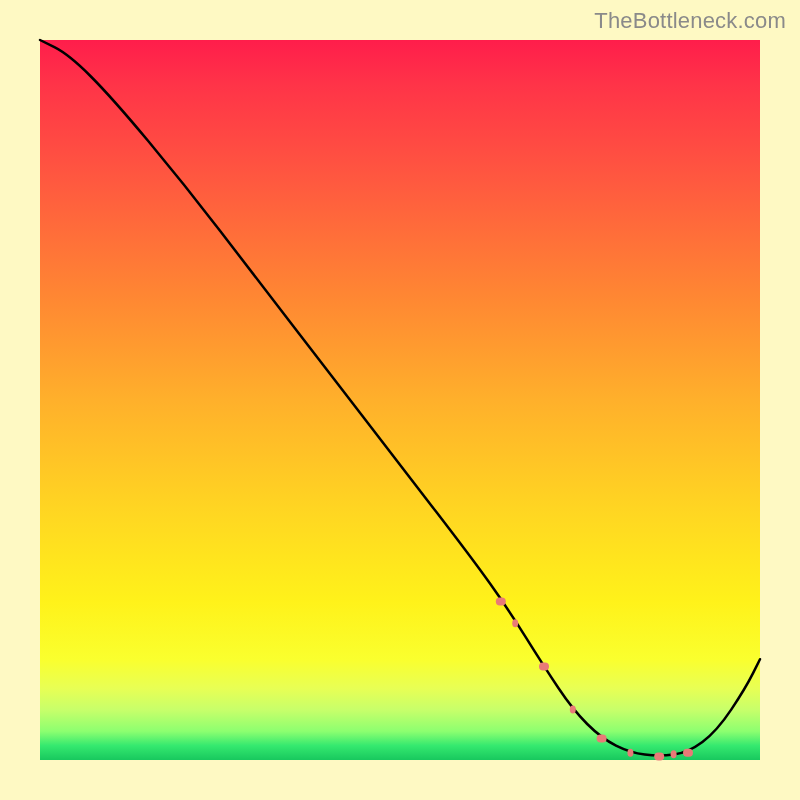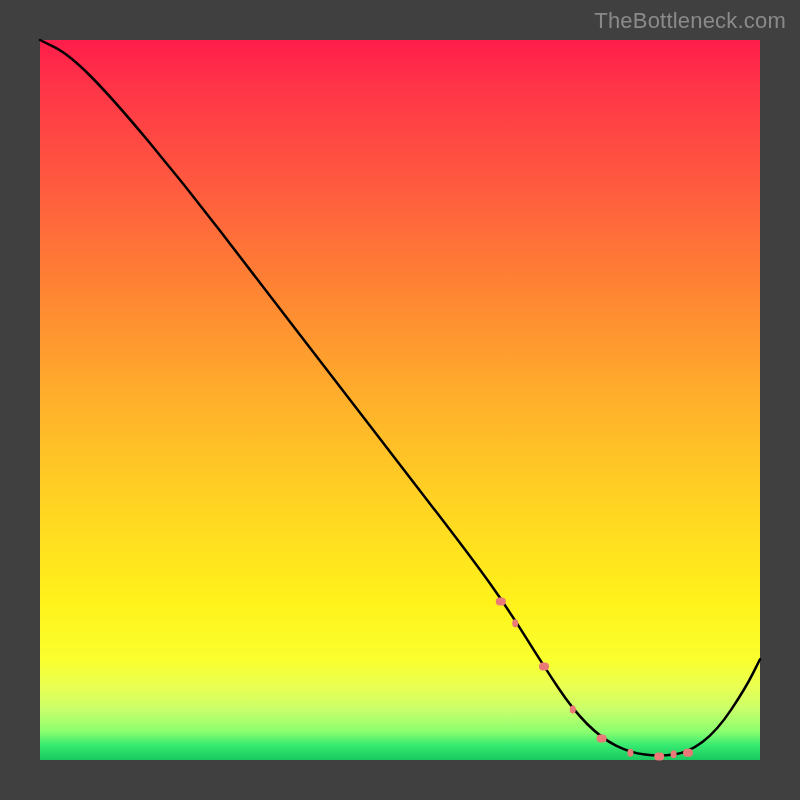--- a/index.html
+++ b/index.html
@@ -8,21 +8,21 @@
     width: 800px;
     height: 800px;
     background: #000;
     overflow: hidden;
     font-family: Arial, Helvetica, sans-serif;
   }
   .frame {
     position: relative;
     width: 800px;
     height: 800px;
-    background: #404040;
+    background: #fef9c3;
   }
   .plot {
     position: absolute;
     left: 40px;
     top: 40px;
     width: 720px;
     height: 720px;
     
     background: linear-gradient(
       to bottom,

